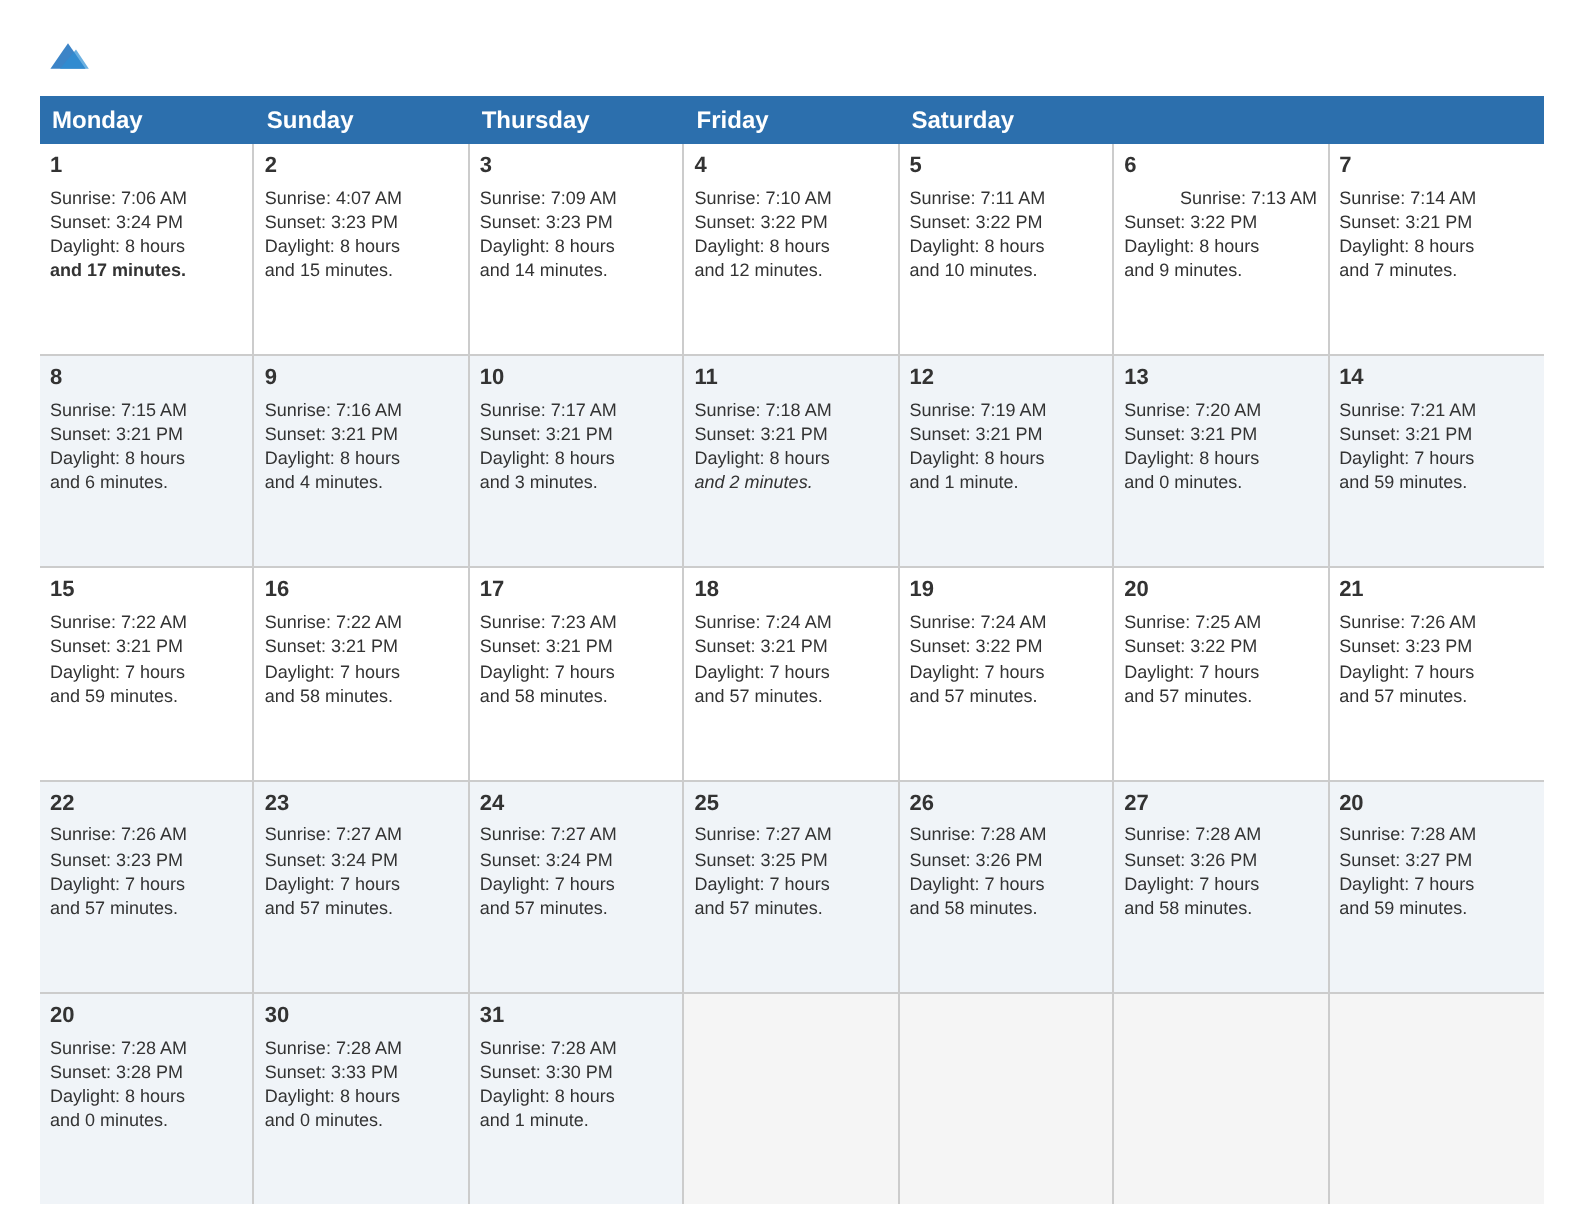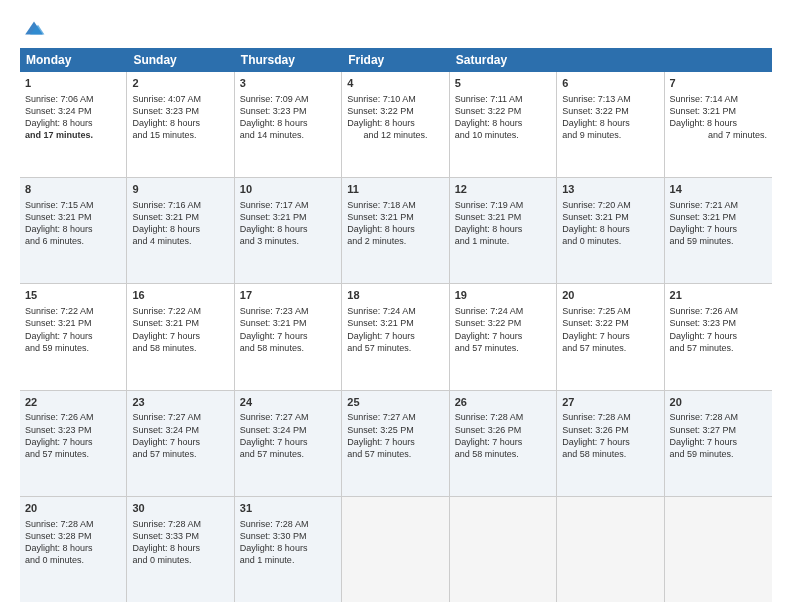--- a/index.html
+++ b/index.html
@@ -167,42 +167,42 @@
             <span style="display: block;">Sunrise: 7:09 AM</span>
             <span style="display: block;">Sunset: 3:23 PM</span>
             <span style="display: block;">Daylight: 8 hours</span>
             <span style="display: block;">and 14 minutes.</span>
           </div>
           <div class="cal-cell">
             <span class="day-num">4</span>
             <span style="display: block;">Sunrise: 7:10 AM</span>
             <span style="display: block;">Sunset: 3:22 PM</span>
             <span style="display: block;">Daylight: 8 hours</span>
-            <span style="display: block; text-align: center;">and 12 minutes.</span>
+            <span style="display: block;">and 12 minutes.</span>
           </div>
           <div class="cal-cell">
             <span class="day-num">5</span>
             <span style="display: block;">Sunrise: 7:11 AM</span>
             <span style="display: block;">Sunset: 3:22 PM</span>
             <span style="display: block;">Daylight: 8 hours</span>
             <span style="display: block;">and 10 minutes.</span>
           </div>
           <div class="cal-cell">
             <span class="day-num">6</span>
-            <span style="display: block;">Sunrise: 7:13 AM</span>
+            <span style="display: block; text-align: right;">Sunrise: 7:13 AM</span>
             <span style="display: block;">Sunset: 3:22 PM</span>
             <span style="display: block;">Daylight: 8 hours</span>
             <span style="display: block;">and 9 minutes.</span>
           </div>
           <div class="cal-cell">
             <span class="day-num">7</span>
             <span style="display: block;">Sunrise: 7:14 AM</span>
             <span style="display: block;">Sunset: 3:21 PM</span>
             <span style="display: block;">Daylight: 8 hours</span>
-            <span style="display: block; text-align: right;">and 7 minutes.</span>
+            <span style="display: block;">and 7 minutes.</span>
           </div>
         </div>
         <div class="cal-row">
           <div class="cal-cell">
             <span class="day-num">8</span>
             <span style="display: block;">Sunrise: 7:15 AM</span>
             <span style="display: block;">Sunset: 3:21 PM</span>
             <span style="display: block;">Daylight: 8 hours</span>
             <span style="display: block;">and 6 minutes.</span>
           </div>
@@ -218,21 +218,21 @@
             <span style="display: block;">Sunrise: 7:17 AM</span>
             <span style="display: block;">Sunset: 3:21 PM</span>
             <span style="display: block;">Daylight: 8 hours</span>
             <span style="display: block;">and 3 minutes.</span>
           </div>
           <div class="cal-cell">
             <span class="day-num">11</span>
             <span style="display: block;">Sunrise: 7:18 AM</span>
             <span style="display: block;">Sunset: 3:21 PM</span>
             <span style="display: block;">Daylight: 8 hours</span>
-            <span style="display: block;">and 2 minutes.</span>
+            <span style="display: block; font-style: italic;">and 2 minutes.</span>
           </div>
           <div class="cal-cell">
             <span class="day-num">12</span>
             <span style="display: block;">Sunrise: 7:19 AM</span>
             <span style="display: block;">Sunset: 3:21 PM</span>
             <span style="display: block;">Daylight: 8 hours</span>
             <span style="display: block;">and 1 minute.</span>
           </div>
           <div class="cal-cell">
             <span class="day-num">13</span>

